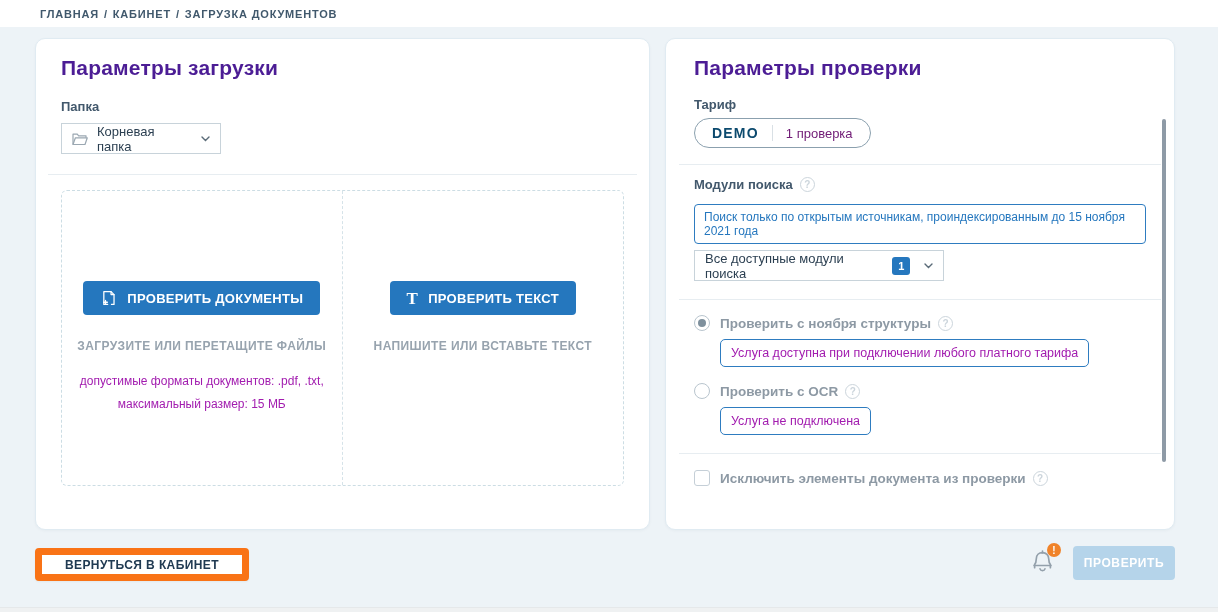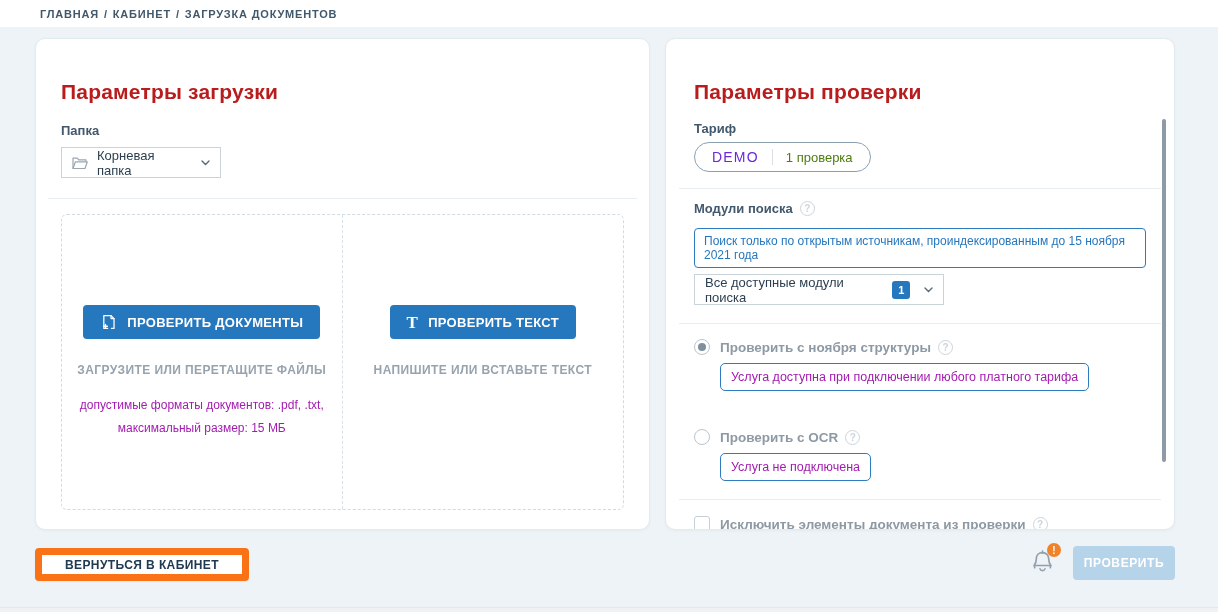--- a/index.html
+++ b/index.html
@@ -20,21 +20,21 @@
 
   
   .card {
     position: absolute; top: 38px; height: 492px;
     background: #ffffff; border: 1px solid #e0ebf2; border-radius: 10px;
     box-shadow: 0 1px 3px rgba(30,58,82,.04);
   }
   .card-left  { left: 35px;  width: 615px; padding: 0 25px; }
   .card-right { left: 665px; width: 510px; padding: 0 28px; overflow: hidden; }
 
-  h2.panel-title { margin-top: 40px; font-size: 21px; line-height: 26px; color: #b91c1c; letter-spacing: .2px; }
+  h2.panel-title { margin-top: 16px; font-size: 21px; line-height: 26px; color: #4c1d95; letter-spacing: .2px; }
 
   .field-label { font-size: 13px; font-weight: bold; color: #42586c; }
   .lbl-folder  { display: block; margin-top: 18px; }
   .lbl-tariff  { display: block; margin-top: 16px; }
   .lbl-modules { display: inline-flex; align-items: center; margin-top: 12px; }
 
   .divider { border: none; border-top: 1px solid #e7edf1; margin: 20px -13px 0; }
   .card-right .divider { margin: 18px -15px 0; }
   .divider.d1 { margin-top: 16px; }
 
@@ -79,23 +79,23 @@
 
   .dz-hint { margin-top: 24px; font-size: 12px; font-weight: bold; letter-spacing: .4px; color: #97a3ae; }
   .dz-formats { margin-top: 17px; width: 252px; font-size: 12px; line-height: 1.9; color: #a21caf; }
 
   
   .tariff-pill {
     margin-top: 6px; height: 30px; padding: 0 17px;
     border: 1px solid #8ba0ae; border-radius: 20px;
     display: inline-flex; align-items: center; gap: 13px; background: #fff;
   }
-  .tariff-name { font-size: 14px; font-weight: normal; letter-spacing: 1.2px; color: #6d28d9; }
+  .tariff-name { font-size: 14px; font-weight: bold; letter-spacing: 1.2px; color: #0c4a6e; }
   .tariff-sep { width: 1px; height: 16px; background: #d9e0e5; }
-  .tariff-checks { font-size: 13px; color: #4d7c0f; }
+  .tariff-checks { font-size: 13px; color: #701a75; }
 
   
   .help {
     display: inline-flex; align-items: center; justify-content: center;
     width: 15px; height: 15px; margin-left: 7px; flex: 0 0 auto;
     border: 1px solid #ccd5dc; border-radius: 50%;
     color: #ccd5dc; font-size: 10px; font-weight: bold;
   }
 
   
@@ -105,21 +105,21 @@
     padding: 5px 9px; font-size: 12px; color: #2577be; background: #fff;
   }
   .note-option {
     display: inline-block; margin: 8px 4px 0 26px;
     border: 1px solid #2e7cc0; border-radius: 5px;
     padding: 6px 10px; font-size: 12.5px; color: #a21caf; background: #fff;
   }
 
   
   .opt-row { display: flex; align-items: center; margin-top: 15px; cursor: pointer; }
-  .opt-row.second { margin-top: 38px; }
+  .opt-row.second { margin-top: 16px; }
   .radio {
     width: 16px; height: 16px; border-radius: 50%;
     border: 1px solid #b9c5ce; background: #fff; flex: 0 0 auto;
     display: inline-flex; align-items: center; justify-content: center;
   }
   .radio-dot { width: 8px; height: 8px; border-radius: 50%; background: #7e909d; }
   .opt-label { margin-left: 10px; font-size: 13.5px; font-weight: bold; color: #8d99a4; }
   .checkbox {
     width: 16px; height: 16px; border: 1px solid #c5cfd7; border-radius: 3px;
     background: #fff; flex: 0 0 auto;

